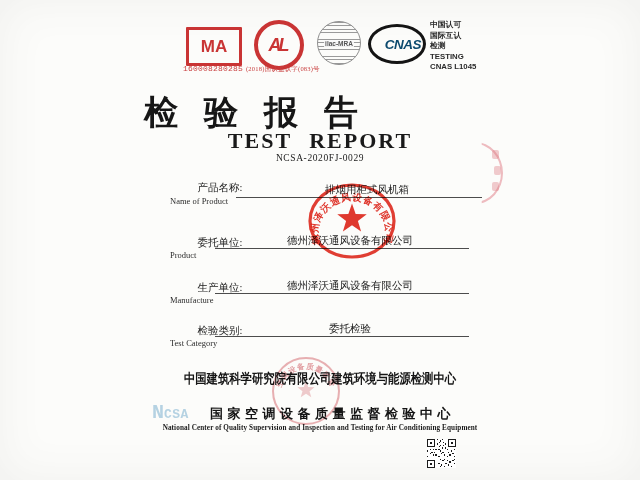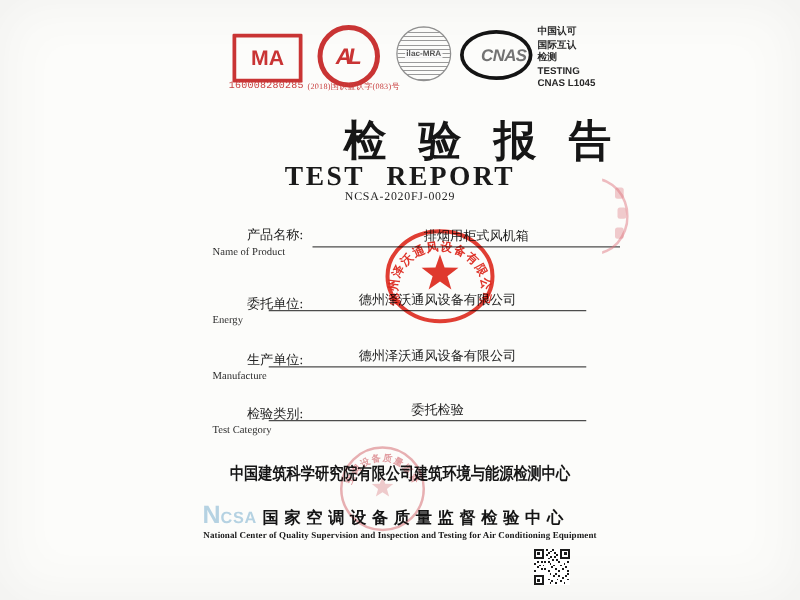--- a/index.html
+++ b/index.html
@@ -23,39 +23,39 @@
     letter-spacing:-3px;padding-right:3px;font-style:italic;}
   .cal-caption{left:246px;top:65px;width:100px;font-size:6.5px;color:#c94040;letter-spacing:.2px;}
   .ilac-logo{left:317px;top:21px;width:42px;height:42px;border-radius:50%;border:1px solid #8f8f8f;
     background:repeating-linear-gradient(180deg,#9a9a9a 0 .8px,rgba(255,255,255,0) .8px 3.4px);
     display:flex;align-items:center;justify-content:center;}
   .ilac-label{font-family:"Liberation Sans",sans-serif;font-weight:bold;font-size:6.5px;color:#555;
     background:rgba(250,250,250,.9);padding:0 1px;}
   .cnas-logo{left:368px;top:24px;width:52px;height:34px;border:3.5px solid #141414;border-radius:50%;
     display:flex;align-items:center;justify-content:center;}
   .cnas-label{font-family:"Liberation Sans",sans-serif;font-weight:bold;font-style:italic;
-    font-size:13.5px;color:#737373;letter-spacing:-.5px;margin-left:12px;}
+    font-size:13.5px;color:#0c4a6e;letter-spacing:-.5px;margin-left:12px;}
   .accred{left:430px;top:20px;width:80px;font-family:"Liberation Sans",sans-serif;
     font-size:7.8px;line-height:10.6px;font-weight:bold;color:#2a2a2a;}
   
-  .title-cn{left:0;top:90px;width:515px;text-align:right;font-family:"Liberation Sans",sans-serif;
+  .title-cn{left:0;top:90px;width:515px;text-align:center;font-family:"Liberation Sans",sans-serif;
     font-weight:bold;font-size:34px;letter-spacing:26px;text-indent:13px;color:#161616;}
   .title-en{left:0;top:128px;width:640px;text-align:center;font-size:22px;font-weight:600;
     letter-spacing:2px;word-spacing:10px;color:#1a1a1a;}
   .report-no{left:0;top:153px;width:640px;text-align:center;font-size:9.5px;letter-spacing:.6px;color:#222;}
   
   .f-label{left:170px;width:100px;font-size:10.5px;color:#222;text-align:center;}
   .f-label-en{left:170px;width:120px;font-size:8.5px;color:#2c2c2c;}
   .f-line{border-bottom:1px solid #4c4c4c;text-align:center;font-size:10.5px;color:#1c1c1c;
     height:15px;line-height:15px;padding-left:16px;}
   
   .org-cn{left:0;top:370px;width:640px;text-align:center;font-family:"Liberation Sans",sans-serif;
     font-weight:bold;font-size:13.5px;color:#151515;transform:scaleX(.84);}
   .org-en{left:0;top:391px;width:640px;text-align:center;font-weight:bold;font-size:7.4px;color:#1a1a1a;}
-  .ncsa-logo{left:162px;top:401px;font-family:Liberation Sans, sans-serif;font-weight:bold;color:#b5d2e2;}
+  .ncsa-logo{left:152px;top:401px;font-family:Liberation Mono, monospace;font-weight:bold;color:#b5d2e2;}
   .ncsa-n{font-size:20px;}
   .ncsa-csa{font-size:13px;letter-spacing:.5px;}
   .center-cn{left:210px;top:405px;font-family:Liberation Sans, sans-serif;font-weight:bold;
     font-size:13px;letter-spacing:4.5px;color:#141414;white-space:nowrap;}
   .center-en{left:0;top:424px;width:640px;text-align:center;font-weight:bold;font-size:7.2px;
     letter-spacing:.1px;color:#1a1a1a;}
   
   .company-seal{left:306px;top:181px;mix-blend-mode:multiply;}
   .faint-seal{left:269px;top:354px;mix-blend-mode:multiply;}
   .partial-stamp{left:447px;top:142px;width:58px;height:62px;}
@@ -94,24 +94,24 @@
     <div>TESTING</div>
     <div>CNAS L1045</div>
   </div>
 
   <div class="abs title-cn">检验报告</div>
   <div class="abs title-en">TEST REPORT</div>
   <div class="abs report-no">NCSA-2020FJ-0029</div>
 
   <div class="abs f-label" style="top:181px">产品名称:</div>
   <div class="abs f-label-en" style="top:196px">Name of Product</div>
-  <div class="abs f-line" style="left:250px;top:182px;width:230px">排烟用柜式风机箱</div>
+  <div class="abs f-line" style="left:236px;top:182px;width:230px">排烟用柜式风机箱</div>
 
   <div class="abs f-label" style="top:236px">委托单位:</div>
-  <div class="abs f-label-en" style="top:250px">Energy</div>
+  <div class="abs f-label-en" style="top:250px">Product</div>
   <div class="abs f-line" style="left:215px;top:233px;width:238px">德州泽沃通风设备有限公司</div>
 
   <div class="abs f-label" style="top:281px">生产单位:</div>
   <div class="abs f-label-en" style="top:295px">Manufacture</div>
   <div class="abs f-line" style="left:215px;top:278px;width:238px">德州泽沃通风设备有限公司</div>
 
   <div class="abs f-label" style="top:324px">检验类别:</div>
   <div class="abs f-label-en" style="top:338px">Test Category</div>
   <div class="abs f-line" style="left:215px;top:321px;width:238px">委托检验</div>
 

